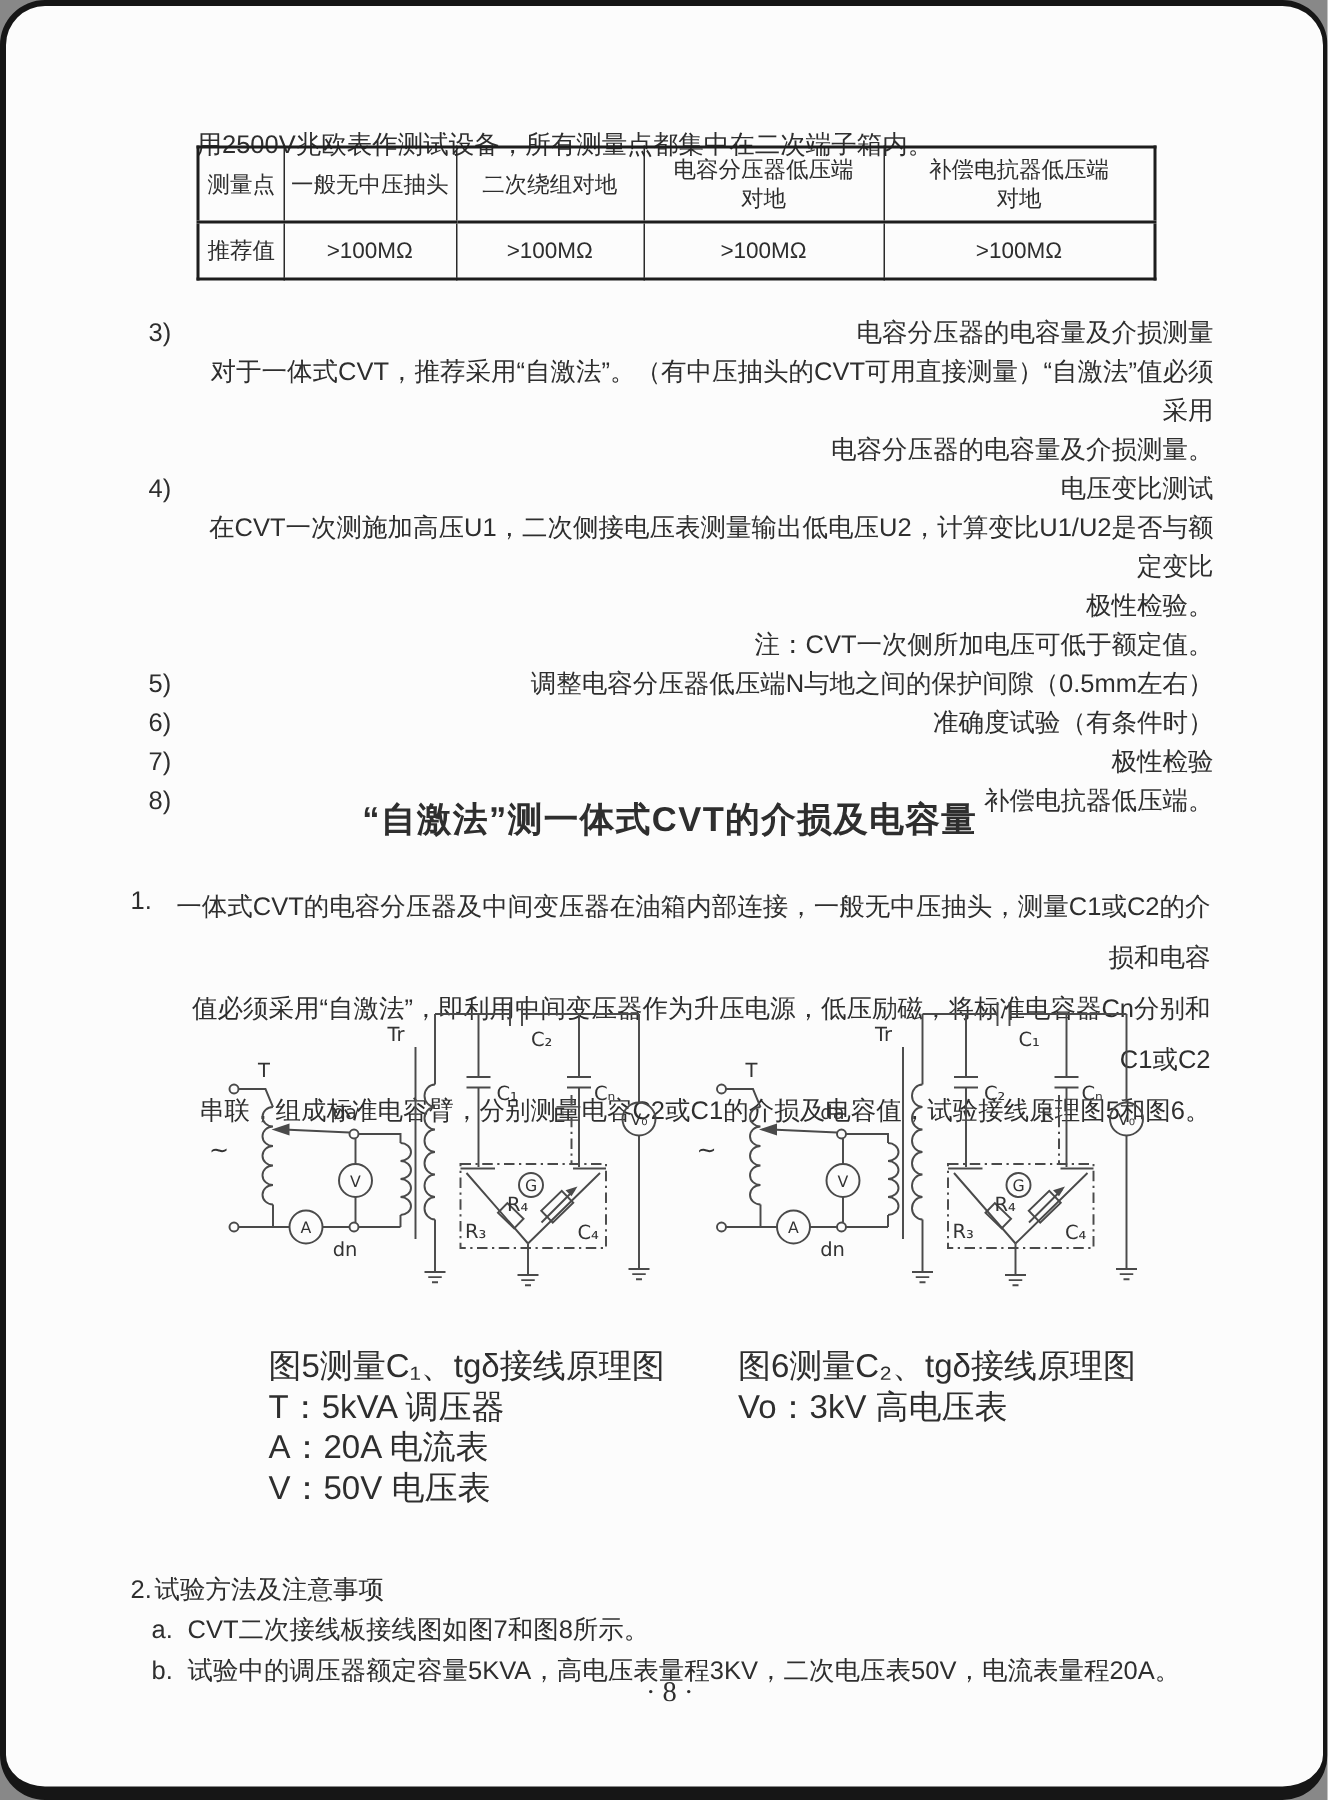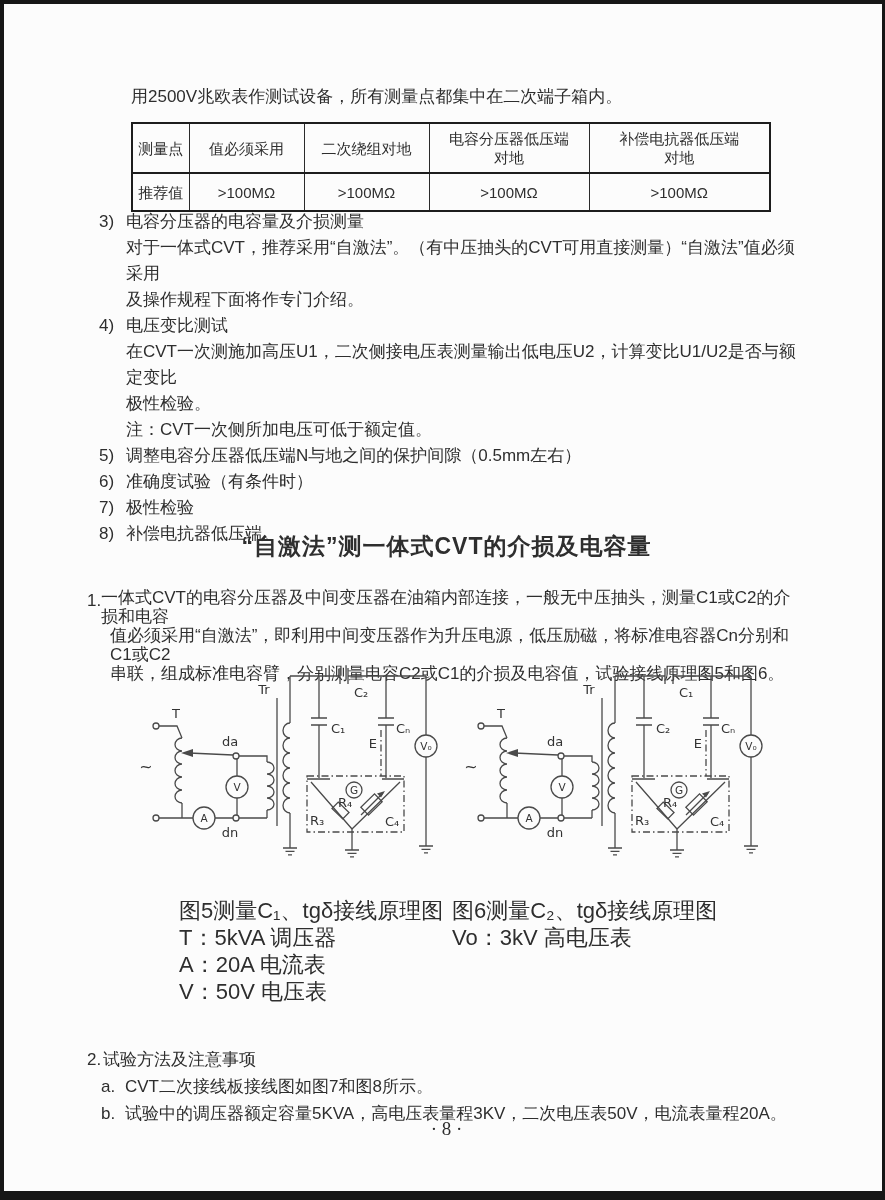--- a/index.html
+++ b/index.html
@@ -1,41 +1,41 @@
 <!DOCTYPE html>
 <html><head>
 <meta charset="utf-8">
 <style>
   * { margin:0; padding:0; box-sizing:border-box; }
   body { background:#888; font-family:"Liberation Sans","DejaVu Sans",sans-serif; }
   .page {
     position:relative; width:885px; height:1200px; background:#fcfcfc;
     border-style:solid; border-color:#161616; border-width:4px 3px 9px 4px;
-    overflow:hidden; color:#2e2e2e;
+    overflow:hidden; color:#2e2e2e;border-radius:30px;
   }
   .abs { position:absolute; }
   .intro { left:127px; top:81px; font-size:17px; }
   
-  .mtable { left:127px; top:118px; border-collapse:collapse; table-layout:fixed; }
+  .mtable { left:127px; top:93px; border-collapse:collapse; table-layout:fixed; }
   .mtable td { border:1px solid #2a2a2a; text-align:center; vertical-align:middle;
                font-size:15px; line-height:19px; padding:0 2px; }
   .mtable { border:2px solid #1d1d1d; }
   .mtable tr.hrow td { height:50px; }
   .mtable tr.drow td { height:38px; border-top:2px solid #1d1d1d; }
   
   .list { left:95px; top:205px; width:710px; font-size:17px; }
   .li { display:flex; }
   .li .num { flex:none; width:27px; line-height:26px; }
-  .li .lt { flex:1; }
+  .li .lt { flex:1;text-align:right; }
   .li .ln { line-height:26px; }
   .heading { left:0; top:527px; width:885px; text-align:center;
              font-size:23px; font-weight:bold; letter-spacing:1px; }
   .para1 { left:83px; top:584px; width:720px; font-size:17px; display:flex; }
   .para1 .num { flex:none; width:14px; line-height:25px; }
-  .para1 .ln { line-height:19px; }
+  .para1 .ln { line-height:34px;text-align:right; }
   .para1 .cont { padding-left:9px; }
   
   .fig { position:absolute; width:330px; height:228px; }
   .ck  { fill:none; stroke:#4a4a4a; stroke-width:1.3; }
   .fl  { fill:#4a4a4a; stroke:none; }
   .dd  { stroke-dasharray:7 3 1.5 3; }
   .lb  { font-family:"DejaVu Sans",sans-serif; font-size:13px; fill:#333; }
   .lbm { font-family:"DejaVu Sans",sans-serif; font-size:10.5px; fill:#333; }
   .lbt { font-family:"DejaVu Sans",sans-serif; font-size:16px; fill:#333; }
   
@@ -62,21 +62,21 @@
         <col style="width:57px">
         <col style="width:115px">
         <col style="width:125px">
         <col style="width:160px">
         <col style="width:181px">
       </colgroup>
     <tbody>
         <tr class="hrow">
       <td>测量点</td>
       <td>
-            <div>值必须采用</div>
+            <div>一般无中压抽头</div>
           </td>
       <td>
             <div>二次绕组对地</div>
           </td>
       <td>
             <div>电容分压器低压端</div>
             <div>对地</div>
           </td>
       <td>
             <div>补偿电抗器低压端</div>
@@ -92,21 +92,21 @@
     </tr>
   </tbody>
     </table>
 
   <div class="abs list">
     <div class="li">
       <span class="num">3)</span>
       <div class="lt">
         <div class="ln">电容分压器的电容量及介损测量</div>
         <div class="ln">对于一体式CVT，推荐采用“自激法”。（有中压抽头的CVT可用直接测量）“自激法”值必须采用</div>
-        <div class="ln">及操作规程下面将作专门介绍。</div>
+        <div class="ln">电容分压器的电容量及介损测量。</div>
       </div>
     </div>
     <div class="li">
       <span class="num">4)</span>
       <div class="lt">
         <div class="ln">电压变比测试</div>
         <div class="ln">在CVT一次测施加高压U1，二次侧接电压表测量输出低电压U2，计算变比U1/U2是否与额定变比</div>
         <div class="ln">极性检验。</div>
         <div class="ln">注：CVT一次侧所加电压可低于额定值。</div>
       </div>
@@ -235,21 +235,21 @@
     <text class="lb" x="204" y="141">R₄</text>
     <text class="lb" x="251" y="160">C₄</text>
   </svg>
 
   <div class="abs cap" style="left:175px; top:893px;">
     <div>图5测量C₁、tgδ接线原理图</div>
     <div>T：5kVA 调压器</div>
     <div>A：20A 电流表</div>
     <div>V：50V 电压表</div>
   </div>
-  <div class="abs cap" style="left:448px; top:893px;">
+  <div class="abs cap" style="left:488px; top:893px;">
     <div>图6测量C₂、tgδ接线原理图</div>
     <div>Vo：3kV 高电压表</div>
   </div>
 
   <div class="abs sec2">
     <div class="t">
       <span class="num">2.</span>
       <span>试验方法及注意事项</span>
     </div>
     <div class="sub">

